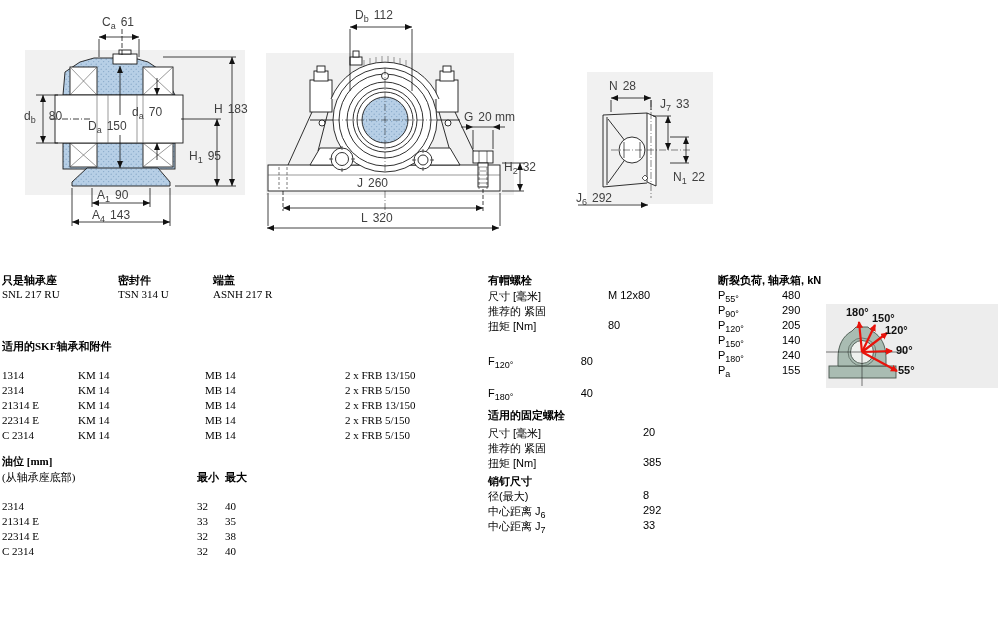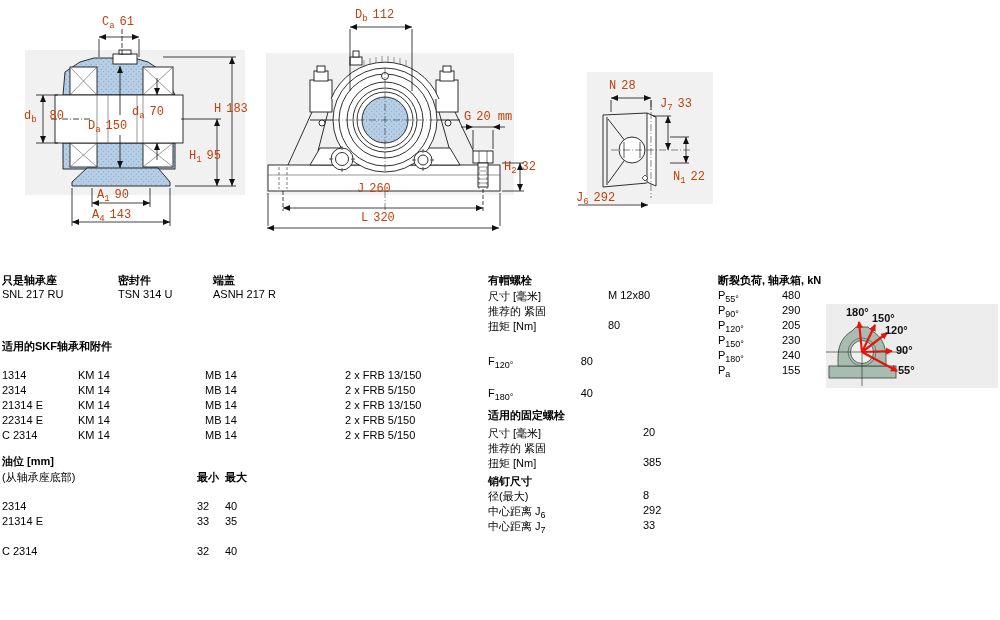--- a/index.html
+++ b/index.html
@@ -1,25 +1,25 @@
 <!DOCTYPE html>
 <html><head>
 <meta charset="utf-8">
 <style>
   html,body{margin:0;padding:0;background:#fff;}
   #canvas{position:relative;width:1000px;height:620px;background:#fff;overflow:hidden;
           font-family:"Liberation Sans","DejaVu Sans",sans-serif;font-size:11px;color:#000;}
   svg{position:absolute;overflow:visible;}
-  .dim{position:absolute;font-size:12px;white-space:nowrap;color:#c2410c;font-family:Liberation Mono, monospace;}
+  .dim{position:absolute;font-size:12px;white-space:nowrap;color:#404040;}
   .dim .dv{margin-left:5px;}
   .dim.wide .dv{margin-left:13px;}
   sub{font-size:9px;}
   .sec{position:absolute;}
   .b{font-weight:bold;}
-  .trow{position:absolute;left:0;white-space:nowrap;}
+  .trow{position:absolute;left:0;white-space:nowrap;font-family:Liberation Serif, serif;}
   .trow span{display:inline-block;}
   
   #bearings .c1{width:76px;} #bearings .c2{width:127px;} #bearings .c3{width:140px;}
   
   #oil .c1{width:195px;} #oil .c2{width:28px;}
   
   #products .p1{width:116px;} #products .p2{width:95px;}
   .kv{position:absolute;left:0;white-space:nowrap;width:240px;}
   .kv .v{position:absolute;}
   .kv .v120{left:120px;} .kv .v155{left:155px;} .kv .v64{left:64px;}
@@ -225,21 +225,21 @@
   <div class="dim" style="left:88px;top:119px"><span>D</span><sub>a</sub><span class="dv">150</span></div>
   <div class="dim" style="left:132px;top:105px"><span>d</span><sub>a</sub><span class="dv">70</span></div>
   <div class="dim" style="left:214px;top:102px"><span>H</span><sub></sub><span class="dv">183</span></div>
   <div class="dim" style="left:189px;top:149px"><span>H</span><sub>1</sub><span class="dv">95</span></div>
   <div class="dim" style="left:97px;top:188px"><span>A</span><sub>1</sub><span class="dv">90</span></div>
   <div class="dim" style="left:92px;top:208px"><span>A</span><sub>4</sub><span class="dv">143</span></div>
 
   <div class="dim" style="left:355px;top:8px"><span>D</span><sub>b</sub><span class="dv">112</span></div>
   <div class="dim" style="left:464px;top:110px"><span>G</span><sub></sub><span class="dv">20 mm</span></div>
   <div class="dim" style="left:504px;top:160px"><span>H</span><sub>2</sub><span class="dv">32</span></div>
-  <div class="dim" style="left:357px;top:182px"><span>J</span><sub></sub><span class="dv">260</span></div>
+  <div class="dim" style="left:357px;top:176px"><span>J</span><sub></sub><span class="dv">260</span></div>
   <div class="dim" style="left:361px;top:211px"><span>L</span><sub></sub><span class="dv">320</span></div>
 
   <div class="dim" style="left:609px;top:79px"><span>N</span><sub></sub><span class="dv">28</span></div>
   <div class="dim" style="left:660px;top:97px"><span>J</span><sub>7</sub><span class="dv">33</span></div>
   <div class="dim" style="left:673px;top:170px"><span>N</span><sub>1</sub><span class="dv">22</span></div>
   <div class="dim" style="left:576px;top:191px"><span>J</span><sub>6</sub><span class="dv">292</span></div>
 
   <div class="sec" id="products" style="left:2px;top:273px;width:480px;height:40px">
     <div class="trow" style="top:0">
       <span class="p1 b">只是轴承座</span><span class="p2 b">密封件</span><span class="b">端盖</span>
@@ -258,20 +258,21 @@
     <div class="trow" style="top:93px"><span class="c1">C 2314</span><span class="c2">KM 14</span><span class="c3">MB 14</span><span>2 x FRB 5/150</span></div>
   </div>
 
   <div class="sec" id="oil" style="left:2px;top:452px;width:300px;height:115px">
     <div class="trow b" style="top:2px">油位 [mm]</div>
     <div class="trow" style="top:18px">
       <span class="c1">(从轴承座底部)</span><span class="c2 b">最小</span><span class="b">最大</span>
     </div>
     <div class="trow" style="top:48px"><span class="c1">2314</span><span class="c2">32</span><span>40</span></div>
     <div class="trow" style="top:63px"><span class="c1">21314 E</span><span class="c2">33</span><span>35</span></div>
+    <div class="trow" style="top:78px"><span class="c1">22314 E</span><span class="c2">32</span><span>38</span></div>
     <div class="trow" style="top:93px"><span class="c1">C 2314</span><span class="c2">32</span><span>40</span></div>
   </div>
 
   <div class="sec" style="left:488px;top:0;width:240px;height:620px">
     <div class="kv b" style="top:273px">有帽螺栓</div>
     <div class="kv" style="top:289px"><span>尺寸 [毫米]</span><span class="v v120">M 12x80</span></div>
     <div class="kv" style="top:304px">推荐的 紧固</div>
     <div class="kv" style="top:319px"><span>扭矩 [Nm]</span><span class="v v120">80</span></div>
     <div class="kv" style="top:355px"><span>F</span><sub>120°</sub><span class="fv">80</span></div>
     <div class="kv" style="top:387px"><span>F</span><sub>180°</sub><span class="fv">40</span></div>
@@ -284,21 +285,21 @@
     <div class="kv" style="top:489px"><span>径(最大)</span><sub></sub><span class="v v155">8</span></div>
     <div class="kv" style="top:504px"><span>中心距离 J</span><sub>6</sub><span class="v v155">292</span></div>
     <div class="kv" style="top:519px"><span>中心距离 J</span><sub>7</sub><span class="v v155">33</span></div>
   </div>
 
   <div class="sec" style="left:718px;top:0;width:120px;height:400px">
     <div class="kv b" style="top:273px">断裂负荷,  轴承箱, kN</div>
     <div class="kv" style="top:289px"><span>P</span><sub>55°</sub><span class="v v64">480</span></div>
     <div class="kv" style="top:304px"><span>P</span><sub>90°</sub><span class="v v64">290</span></div>
     <div class="kv" style="top:319px"><span>P</span><sub>120°</sub><span class="v v64">205</span></div>
-    <div class="kv" style="top:334px"><span>P</span><sub>150°</sub><span class="v v64">230</span></div>
+    <div class="kv" style="top:334px"><span>P</span><sub>150°</sub><span class="v v64">140</span></div>
     <div class="kv" style="top:349px"><span>P</span><sub>180°</sub><span class="v v64">240</span></div>
     <div class="kv" style="top:364px"><span>P</span><sub>a</sub><span class="v v64">155</span></div>
   </div>
 
   <svg style="left:826px;top:300px" width="172" height="90" viewBox="0 0 172 90">
     <defs>
       <marker id="arR" markerWidth="10" markerHeight="9" refX="6" refY="3.5" orient="auto" markerUnits="userSpaceOnUse">
           <path d="M0,0 L7,3.5 L0,7 Z" fill="#e8140c"></path>
         </marker>
     </defs>

